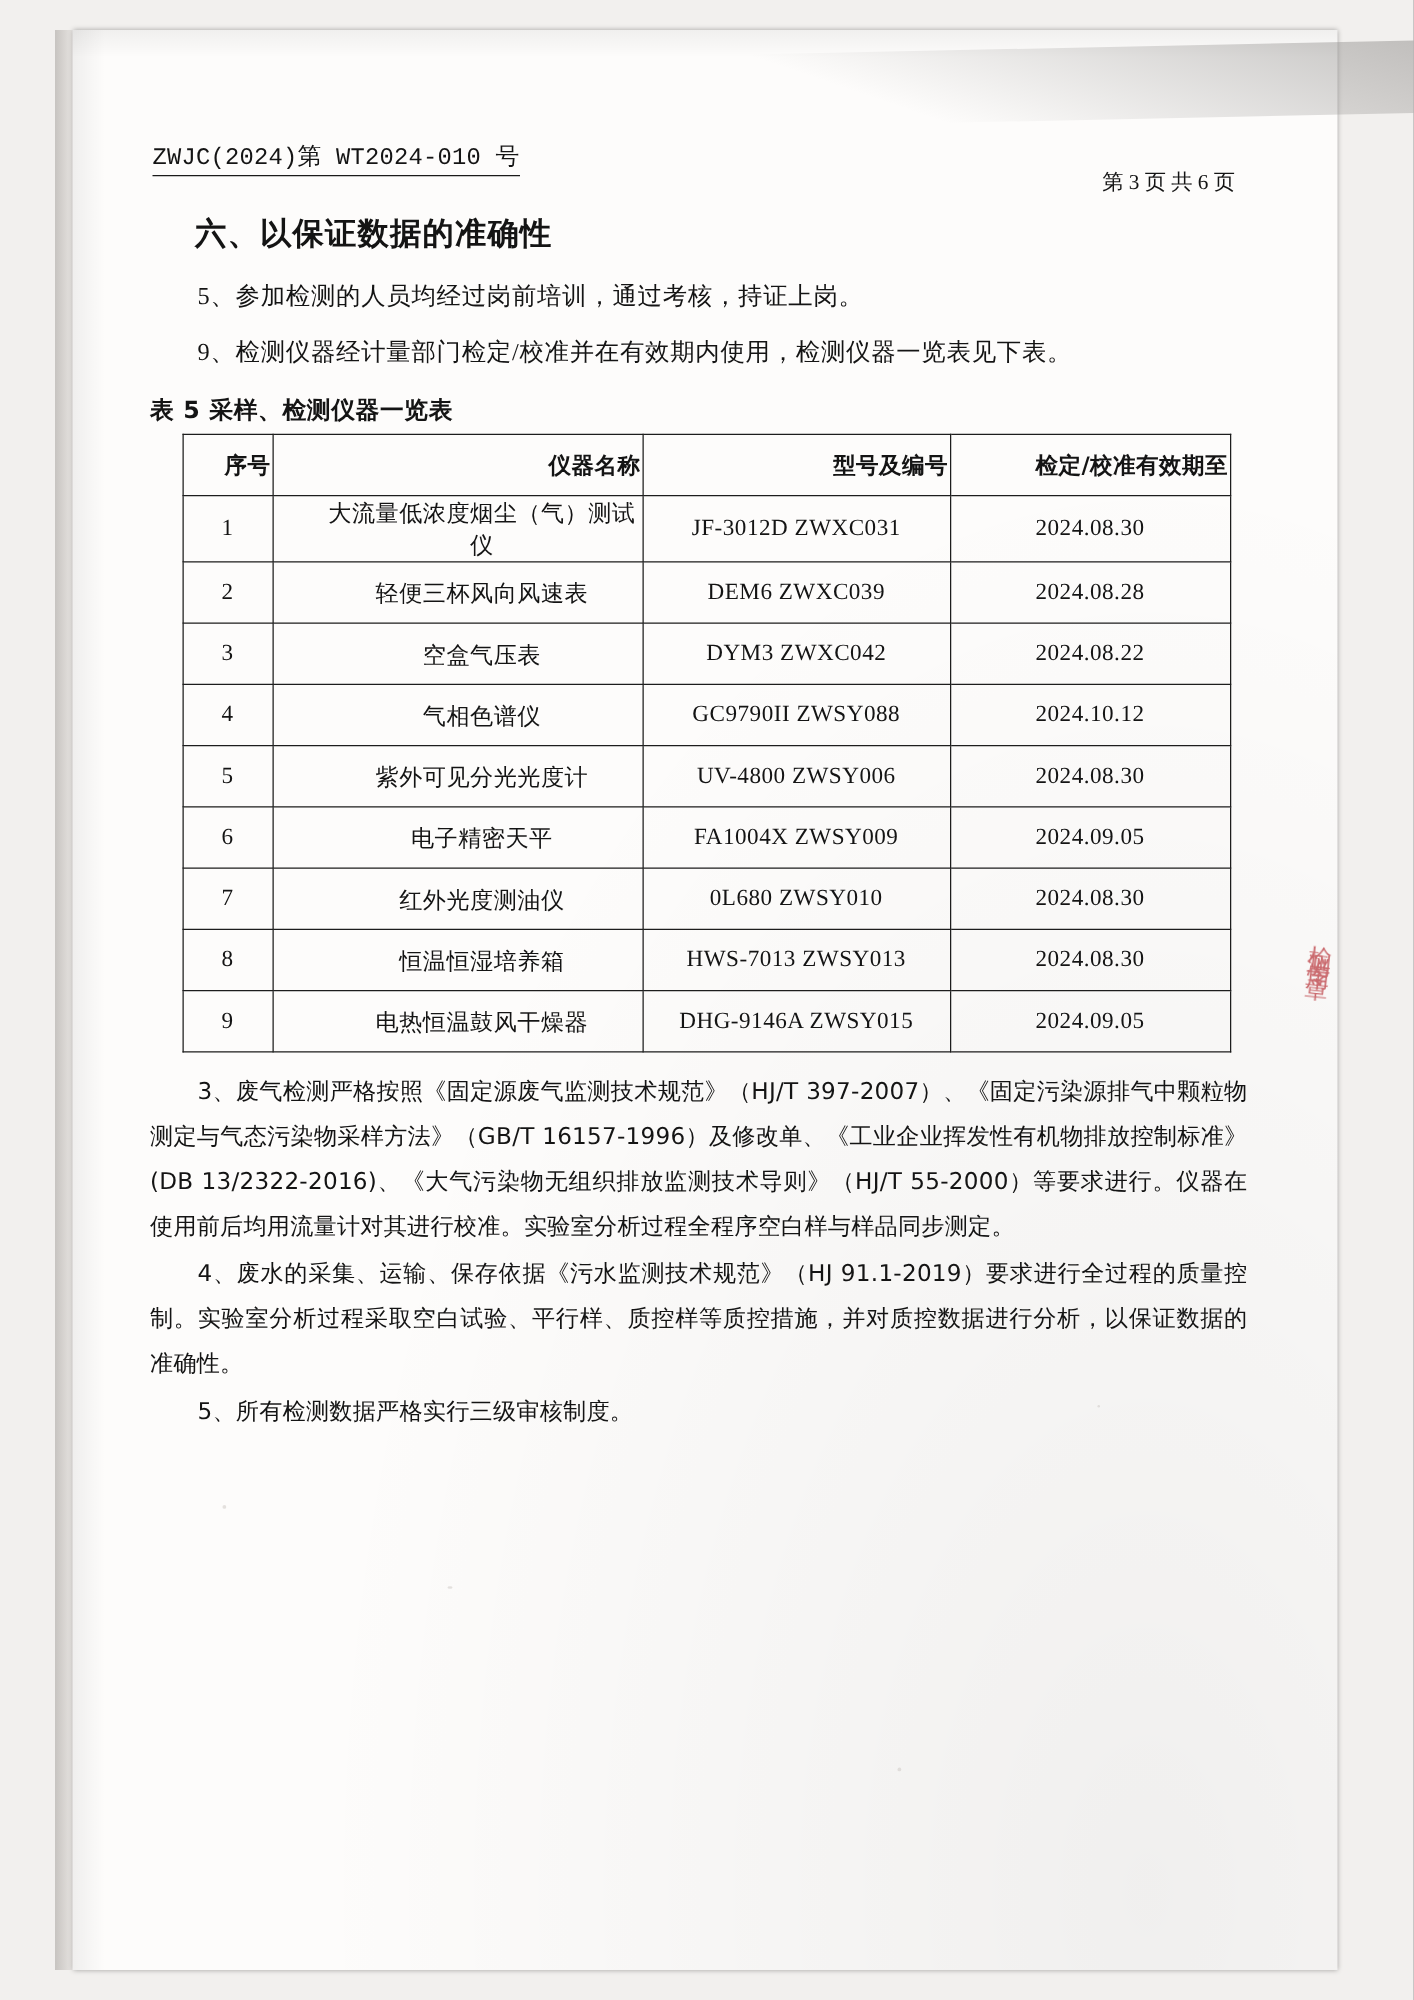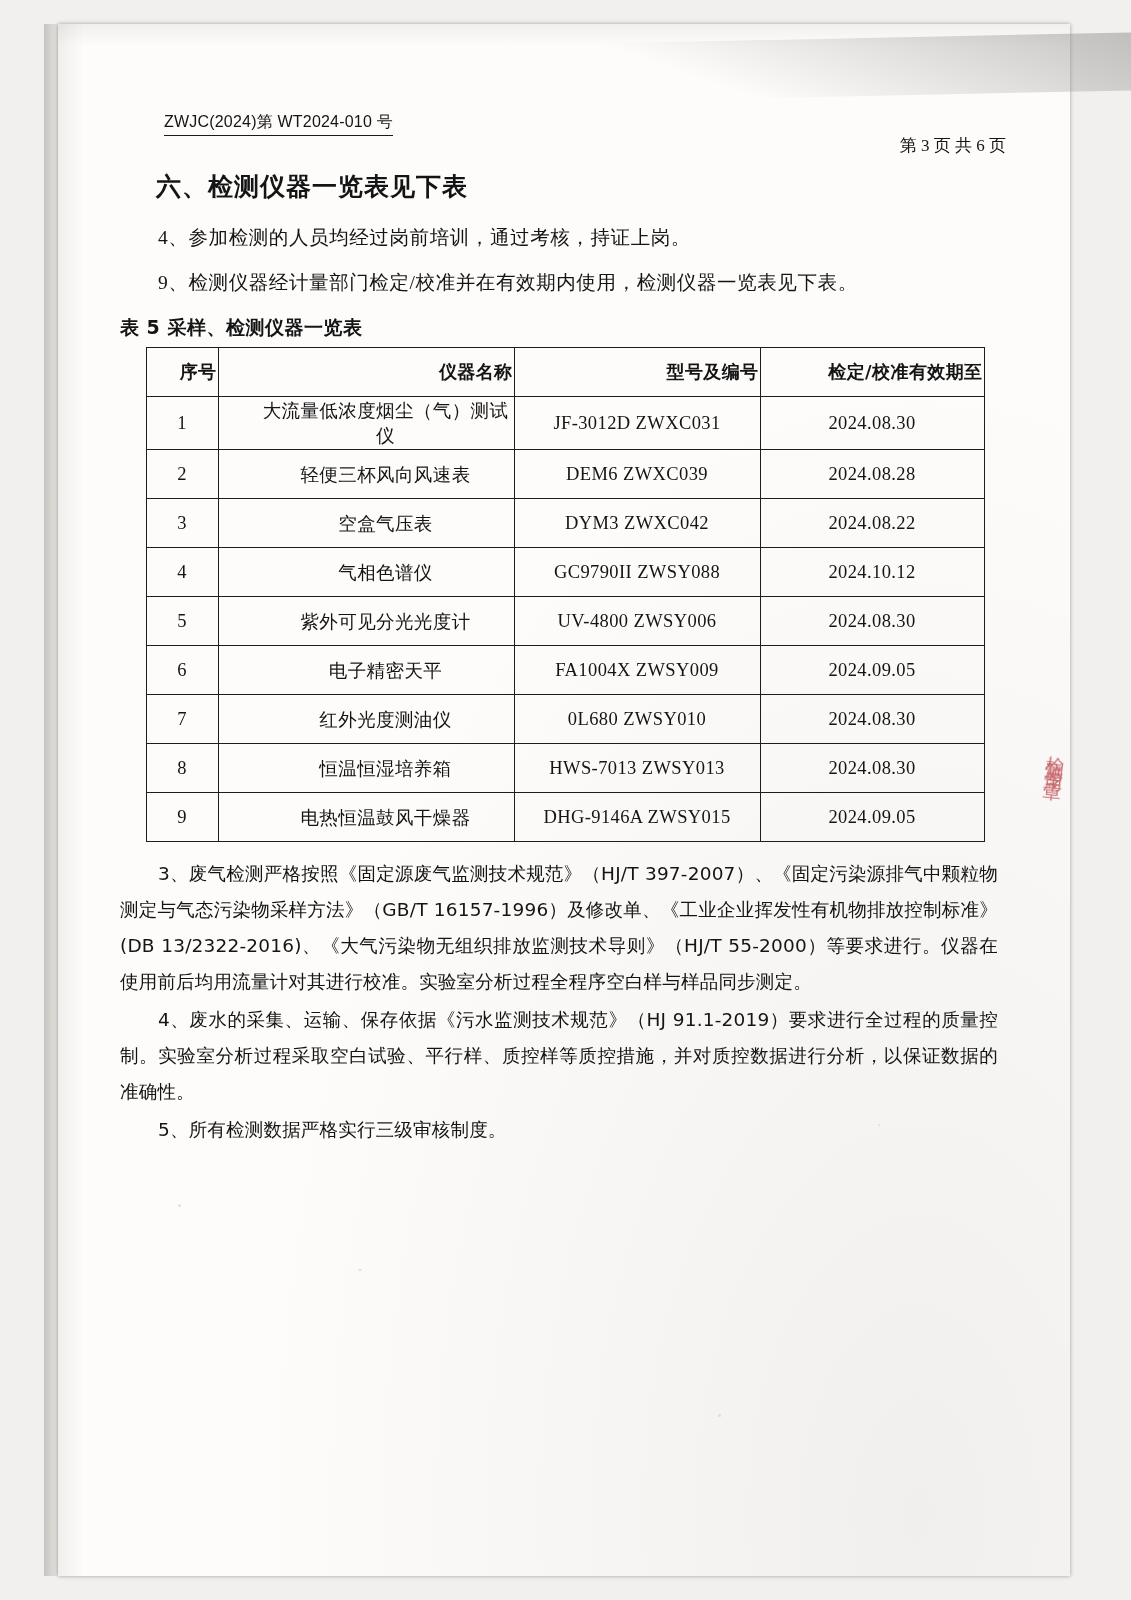--- a/index.html
+++ b/index.html
@@ -68,30 +68,29 @@
 
   
   .doc-head {
     position: relative;
     height: 54px;
   }
   .doc-no {
     position: absolute;
     left: 2px;
     top: 4px;
-    font-size: 16px;
-    font-family: Liberation Sans, sans-serif;
+    font-size: 19px;
+    font-family: Liberation Mono, monospace;
     letter-spacing: .2px;
     border-bottom: 1.6px solid #1a1a1a;
     padding-bottom: 2px;
-    margin-left: 42px;
   }
   .page-no {
     position: absolute;
-    right: 4px;
+    right: 22px;
     top: 26px;
     font-size: 17px;
   }
 
   h1.section-title {
     font-size: 25px;
     font-weight: bold;
     margin: 8px 0 18px 36px;
     letter-spacing: 1px;
     font-family: "DejaVu Sans", sans-serif;
@@ -197,23 +196,23 @@
       <span class="mark">检测专用章</span>
     </div>
 
     <div class="content">
 
       <div class="doc-head">
         <div class="doc-no">ZWJC(2024)第 WT2024-010 号</div>
         <div class="page-no">第 3 页 共 6 页</div>
       </div>
 
-      <h1 class="section-title">六、检测仪器一览表见下表</h1>
-
-      <p class="para">4、参加检测的人员均经过岗前培训，通过考核，持证上岗。</p>
+      <h1 class="section-title">六、以保证数据的准确性</h1>
+
+      <p class="para">5、参加检测的人员均经过岗前培训，通过考核，持证上岗。</p>
       <p class="para">9、检测仪器经计量部门检定/校准并在有效期内使用，检测仪器一览表见下表。</p>
 
       <div class="table-caption">表 5 采样、检测仪器一览表</div>
 
       <table class="instruments">
         <colgroup>
           <col class="c0">
             <col class="c1">
             <col class="c2">
             <col class="c3">

